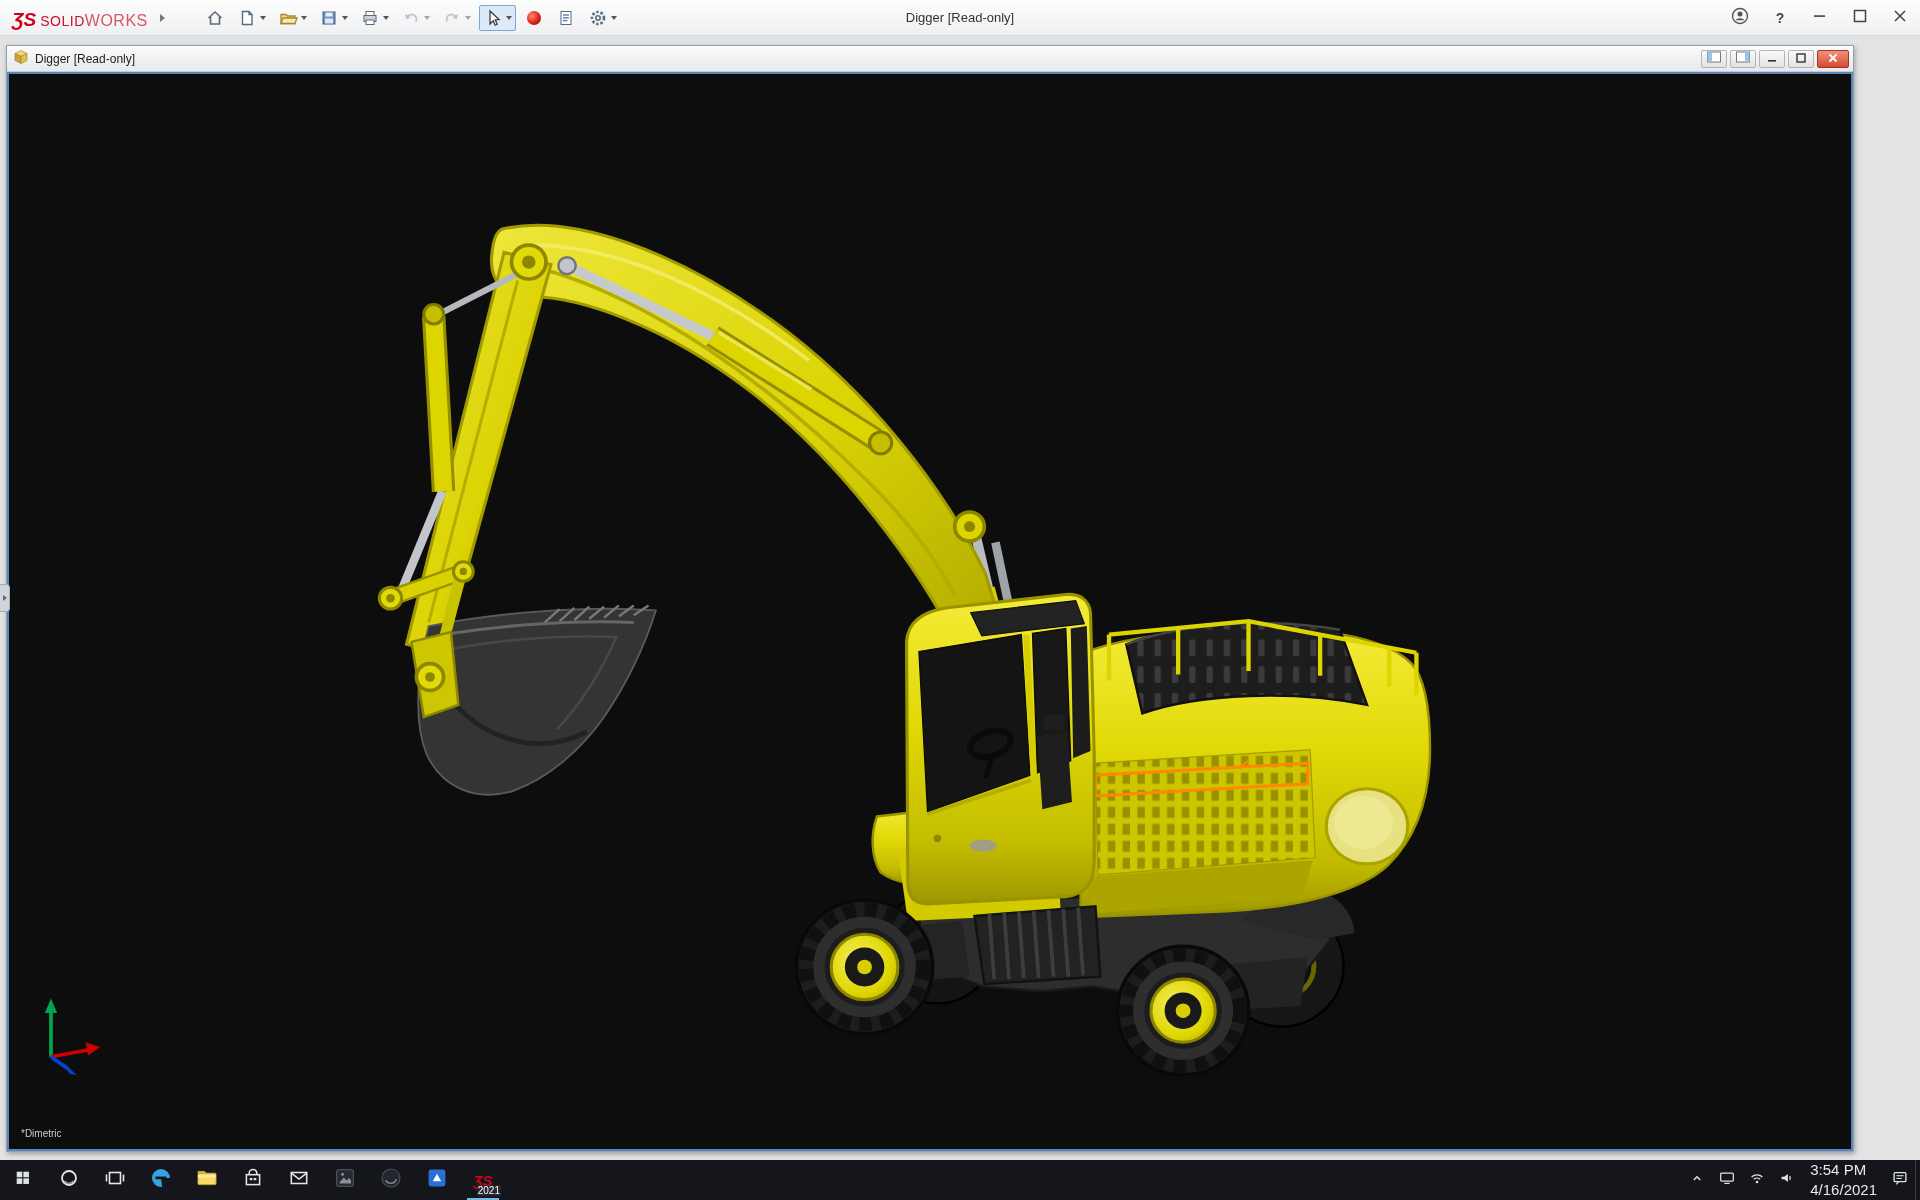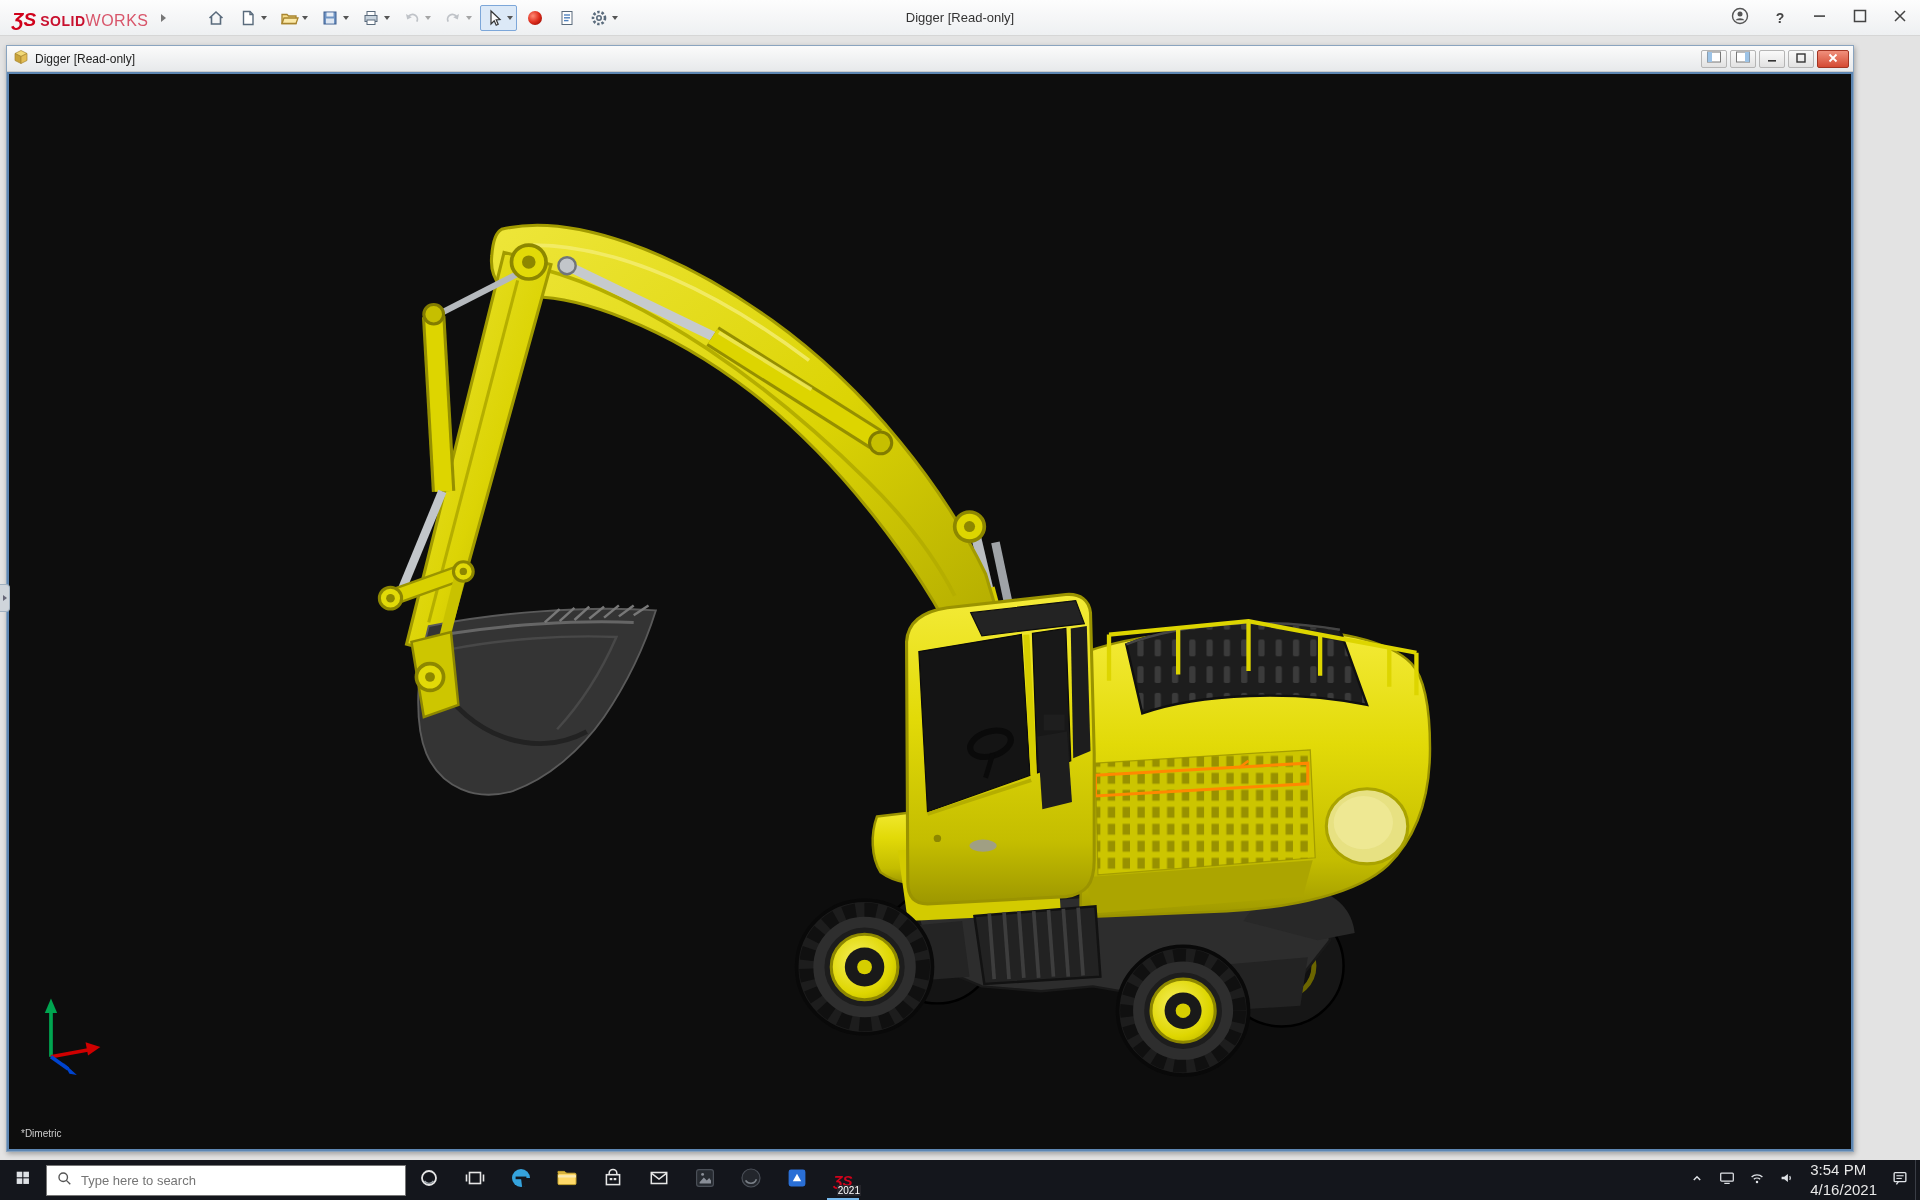--- a/index.html
+++ b/index.html
@@ -5,21 +5,21 @@
   * { margin:0; padding:0; box-sizing:border-box; }
   html,body { width:1920px; height:1200px; overflow:hidden;
     font-family:"Liberation Sans","DejaVu Sans",sans-serif; background:#e3e3e3; }
 
   
   .titlebar { position:absolute; top:0; left:0; right:0; height:36px;
     background:linear-gradient(#fdfdfd,#eef0f2); border-bottom:1px solid #d6d6d6;
     display:flex; align-items:center; z-index:10; }
   .brand { display:flex; align-items:baseline; padding:0 6px 0 12px; white-space:nowrap; }
   .brand-mark { color:#d0021b; font-weight:bold; font-style:italic; font-size:19px; margin-right:4px; }
-  .brand-solid { color:#c8102e; font-weight:bold; font-size:14px; letter-spacing:.5px;margin-top:9px; }
+  .brand-solid { color:#c8102e; font-weight:normal; font-size:14px; letter-spacing:.5px;margin-top:9px; }
   .brand-works { color:#d8556a; font-size:16px; letter-spacing:.5px; }
   .tri-right { width:0; height:0; border-top:4px solid transparent; border-bottom:4px solid transparent;
     border-left:5px solid #777; margin:0 10px 0 6px; }
   .tb-icons { display:flex; align-items:center; margin-left:24px; }
   .tb-btn { display:flex; align-items:center; padding:2px 3px; margin:0 2px; border:1px solid transparent; border-radius:2px; }
   .tb-btn svg { display:block; }
   .tb-btn.active { background:#dce9f7; border:1px solid #7da7d9; }
   .tb-btn.disabled { opacity:.5; }
   .caret-down { width:0; height:0; border-left:3.5px solid transparent; border-right:3.5px solid transparent;
     border-top:4px solid #555; margin-left:3px; }
@@ -463,27 +463,20 @@
   <div class="tk-btn">
     <span><svg width="18" height="18" viewBox="0 0 20 20">
           <g fill="#dfe2e6">
             <rect x="3" y="3" width="6.2" height="6.2"></rect>
             <rect x="10.4" y="3" width="6.2" height="6.2"></rect>
             <rect x="3" y="10.4" width="6.2" height="6.2"></rect>
             <rect x="10.4" y="10.4" width="6.2" height="6.2"></rect>
           </g>
         </svg></span>
   </div>
-  <div class="search-box">
-    <span><svg width="17" height="17" viewBox="0 0 20 20">
-          <circle cx="8.5" cy="8.5" r="5" fill="none" stroke="#555" stroke-width="1.6"></circle>
-          <line x1="12.2" y1="12.2" x2="16.8" y2="16.8" stroke="#555" stroke-width="1.6"></line>
-        </svg></span>
-    <input type="text" placeholder="Type here to search" style="">
-  </div>
   <div class="tk-btn">
     <span><svg width="20" height="20" viewBox="0 0 20 20">
           <circle cx="10" cy="10" r="7" fill="none" stroke="#e6e6e6" stroke-width="1.8"></circle>
           <path d="M5.5 13 A5.5 5.5 0 0 0 14.5 13" fill="none" stroke="#9fa6ad" stroke-width="1.4"></path>
         </svg></span>
   </div>
   <div class="tk-btn">
     <span><svg width="20" height="20" viewBox="0 0 20 20">
           <rect x="4.5" y="4.5" width="11" height="11" fill="none" stroke="#e6e6e6" stroke-width="1.6"></rect>
           <line x1="1.5" y1="6.5" x2="1.5" y2="13.5" stroke="#e6e6e6" stroke-width="1.6"></line>

